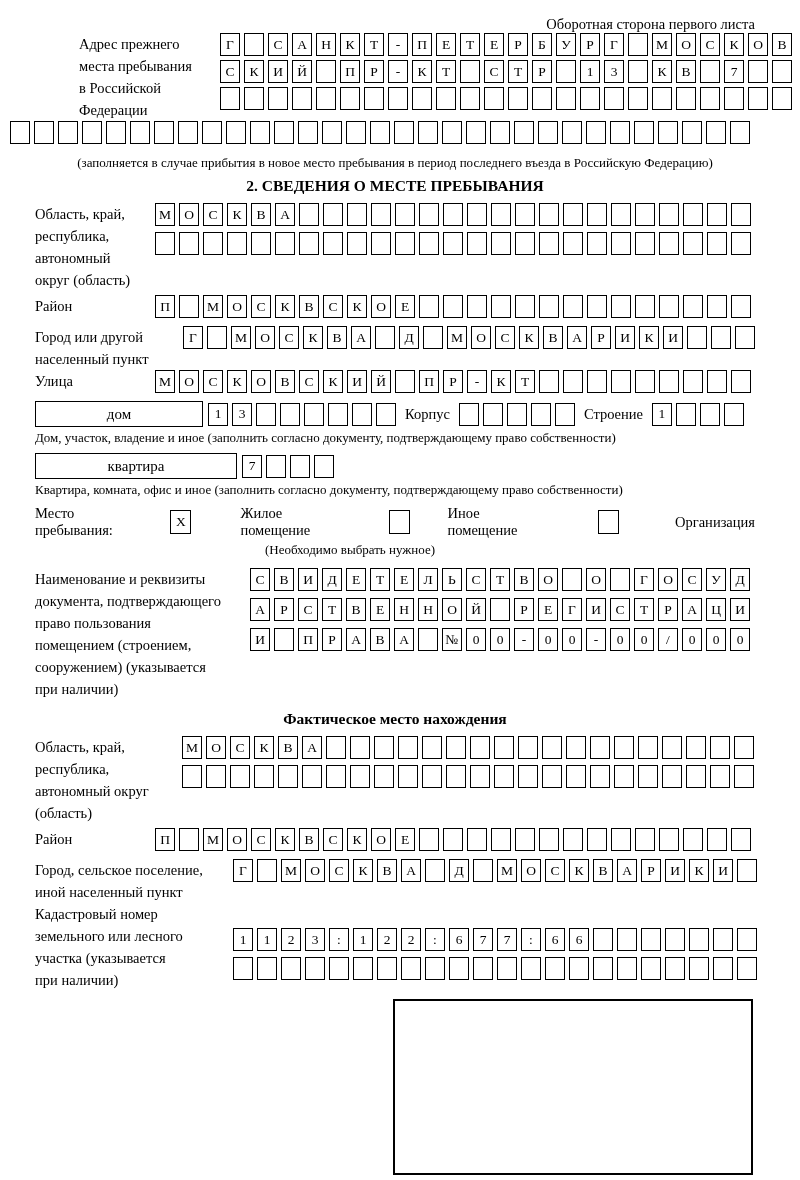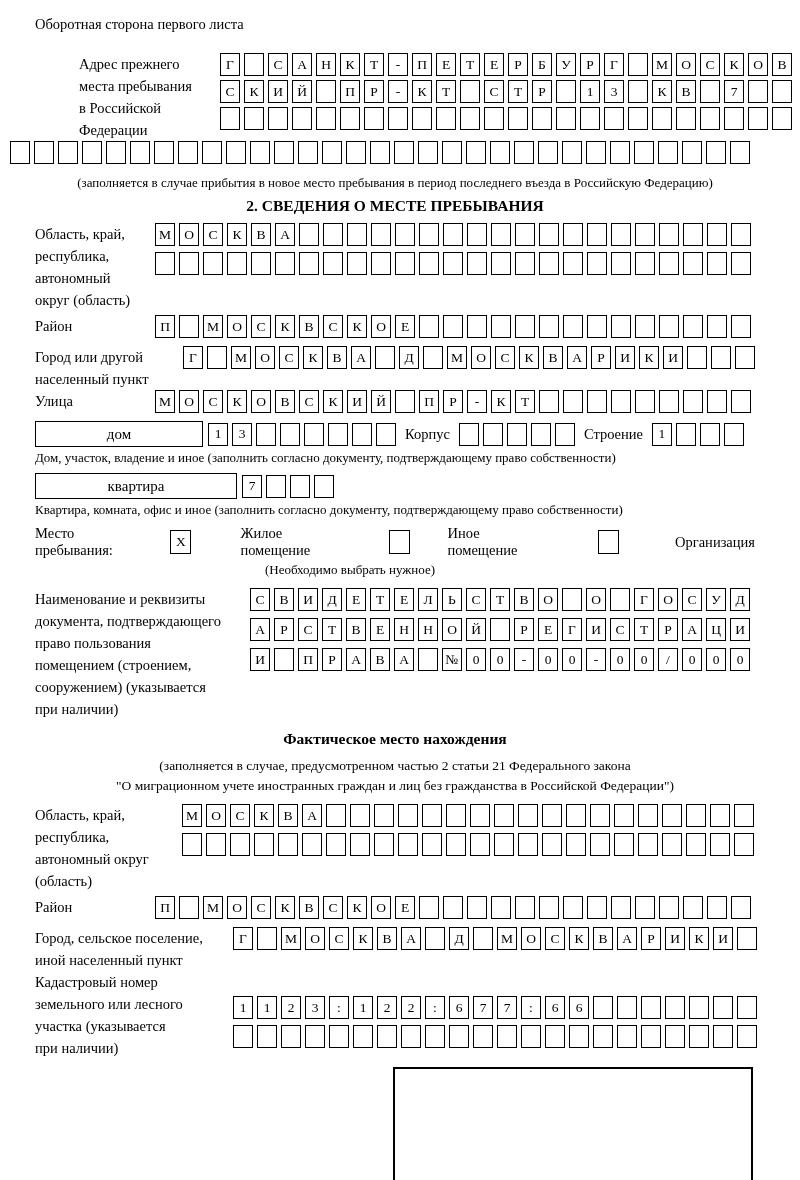--- a/index.html
+++ b/index.html
@@ -6,21 +6,21 @@
   .page{
     position:relative;
     width:800px;height:1180px;
     box-sizing:border-box;
     padding:16px 45px 0 35px;
     background:#fff;
     color:#000;
     font-family:"Liberation Serif","DejaVu Serif",serif;
     overflow:hidden;
   }
-  .corner{ text-align:left; font-size:14.5px; margin-bottom:20px; }
+  .corner{ text-align:right; font-size:14.5px; }
   .field{ display:flex; align-items:flex-start; }
   .label{
     font-size:14.5px; line-height:22px;
     white-space:pre-line; flex:none;
   }
   .rows{ flex:none; }
   .cellrow{ display:flex; gap:4px; margin-bottom:4px; }
   .cell{
     box-sizing:border-box; flex:none;
     width:20px; height:23px;
@@ -465,24 +465,20 @@
           <span class="cell">0</span>
           <span class="cell">/</span>
           <span class="cell">0</span>
           <span class="cell">0</span>
           <span class="cell">0</span>
         </div>
     </div>
   </div>
 
   <div class="title">Фактическое место нахождения</div>
-  <div class="subnote">
-    <span>(заполняется в случае, предусмотренном частью 2 статьи 21 Федерального закона</span><br>
-    <span>"О миграционном учете иностранных граждан и лиц без гражданства в Российской Федерации")</span>
-  </div>
 
   <div class="field mb4">
     <div class="label w147">Область, край,
 республика,
 автономный округ
 (область)</div>
     <div class="rows">
       <div class="cellrow" style="margin-bottom:6px">
           <span class="cell">М</span>
           <span class="cell">О</span>

